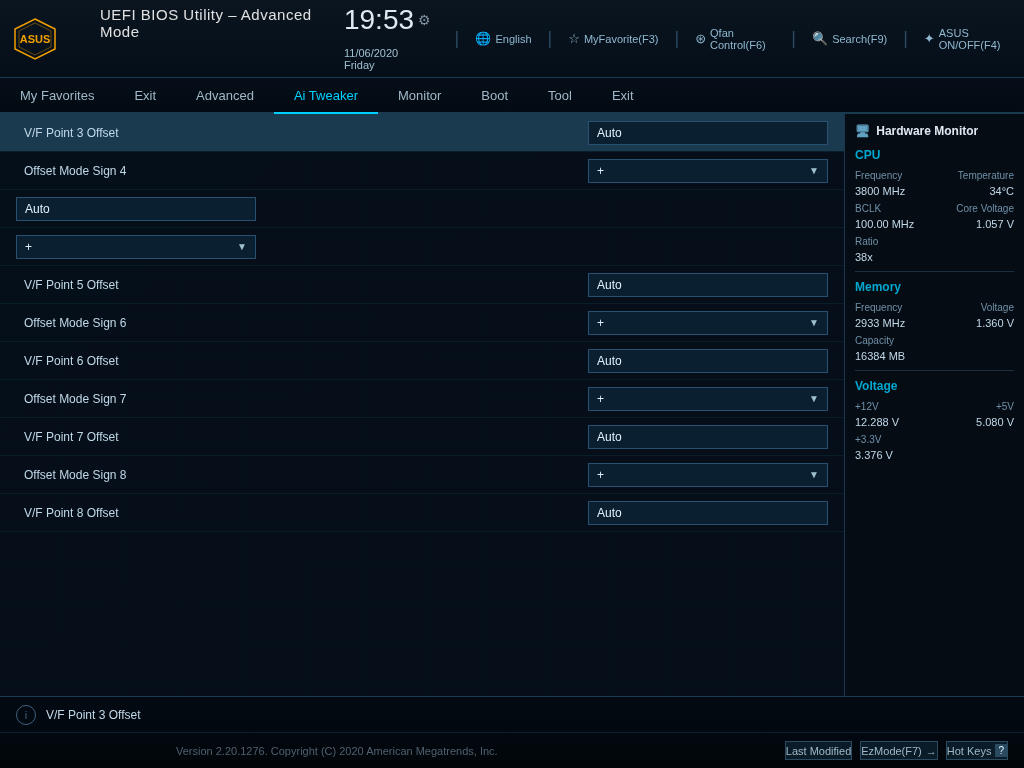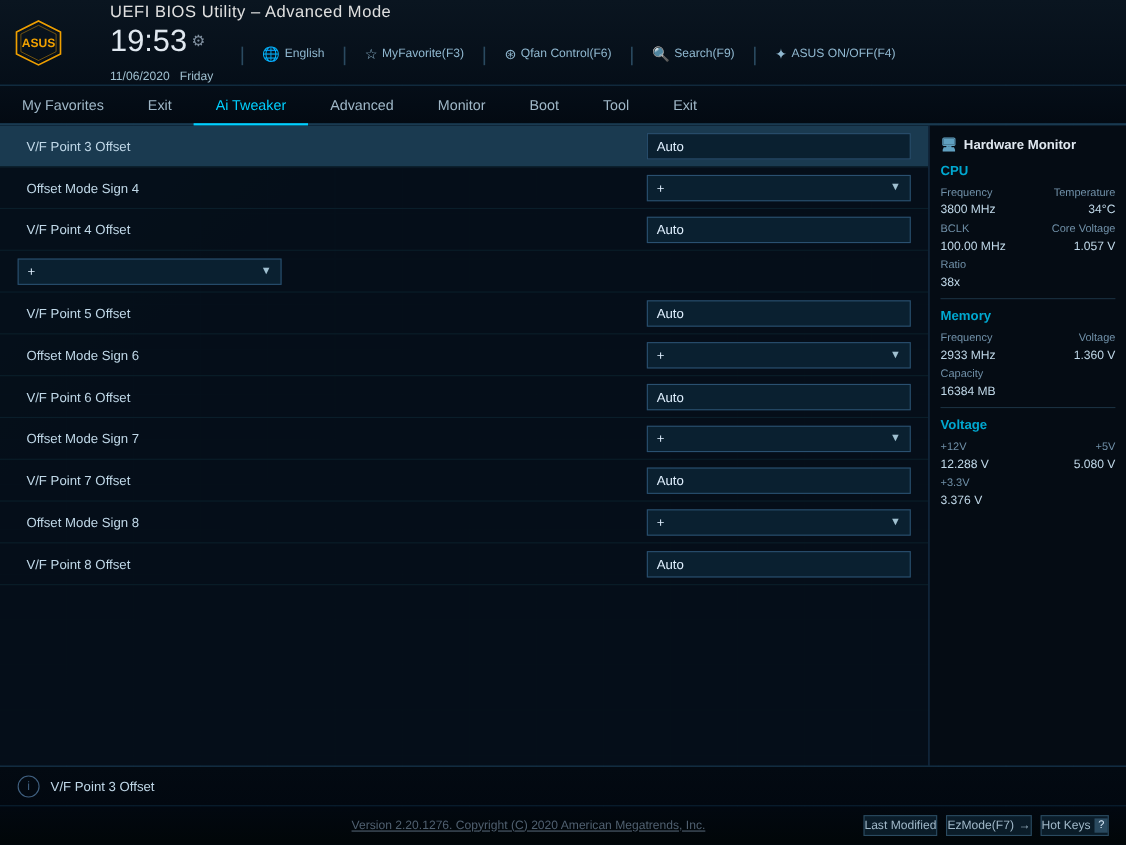--- a/index.html
+++ b/index.html
@@ -54,21 +54,21 @@
       justify-content: center;
     }
     .logo-icon svg {
       width: 48px;
       height: 48px;
       fill: #f0a000;
     }
     .header-title-area {
       flex: 1;
       display: flex;
-      flex-direction: column;
+      flex-direction: row;
       gap: 4px;
     }
     .header-title {
       color: #e0e0e0;
       font-size: 15px;
       font-weight: 400;
       letter-spacing: 0.5px;
     }
     .header-info-bar {
       display: flex;
@@ -288,23 +288,22 @@
       border-top: 1px solid #0a2030;
       height: 36px;
       display: flex;
       align-items: center;
       justify-content: space-between;
       padding: 0 16px;
     }
     .footer-copyright {
       color: #506070;
       font-size: 11px;
-      text-align: center;
+      text-align: left;
       flex: 1;
-      text-decoration: underline;
     }
     .footer-btns {
       display: flex;
       gap: 8px;
     }
     .footer-btn {
       color: #a0b8c8;
       font-size: 11px;
       cursor: pointer;
       display: flex;
@@ -382,25 +381,25 @@
   </div>
 </div>
 
 <div class="nav-bar">
   <div class="nav-tab">
     <span>My Favorites</span>
   </div>
   <div class="nav-tab">
     <span>Exit</span>
   </div>
+  <div class="nav-tab">
+    <span>Advanced</span>
+  </div>
   <div class="nav-tab active">
     <span>Ai Tweaker</span>
-  </div>
-  <div class="nav-tab">
-    <span>Advanced</span>
   </div>
   <div class="nav-tab">
     <span>Monitor</span>
   </div>
   <div class="nav-tab">
     <span>Boot</span>
   </div>
   <div class="nav-tab">
     <span>Tool</span>
   </div>
@@ -423,21 +422,20 @@
 
       <div class="setting-row">
         <span class="setting-label">Offset Mode Sign 4</span>
         <div class="setting-value-dropdown">
           <span>+</span>
           <span class="dropdown-arrow">▼</span>
         </div>
       </div>
 
       <div class="setting-row">
-        <span class="setting-label">V/F Point 4 Offset</span>
         <div class="setting-value-auto">
           <span>Auto</span>
         </div>
       </div>
 
       <div class="setting-row">
         <div class="setting-value-dropdown">
           <span>+</span>
           <span class="dropdown-arrow">▼</span>
         </div>

